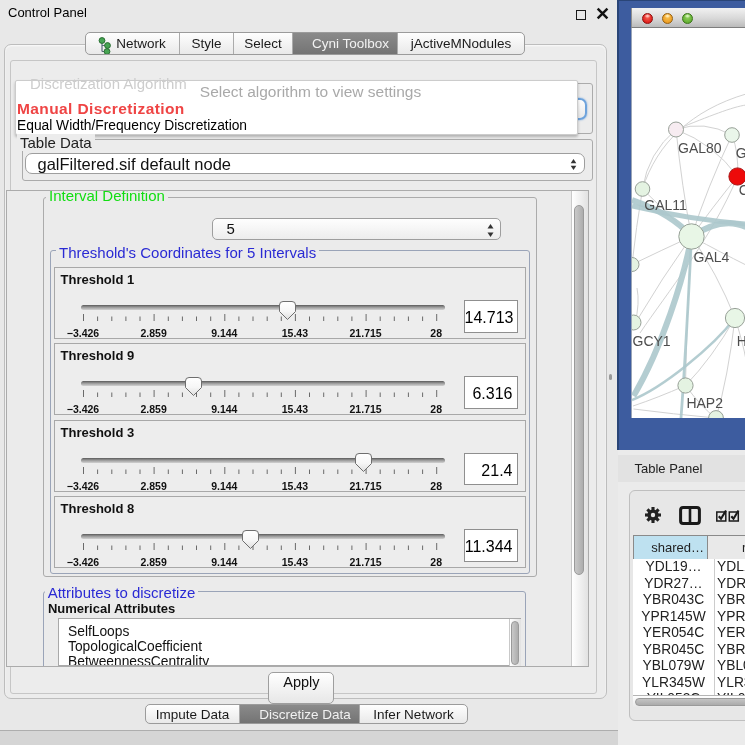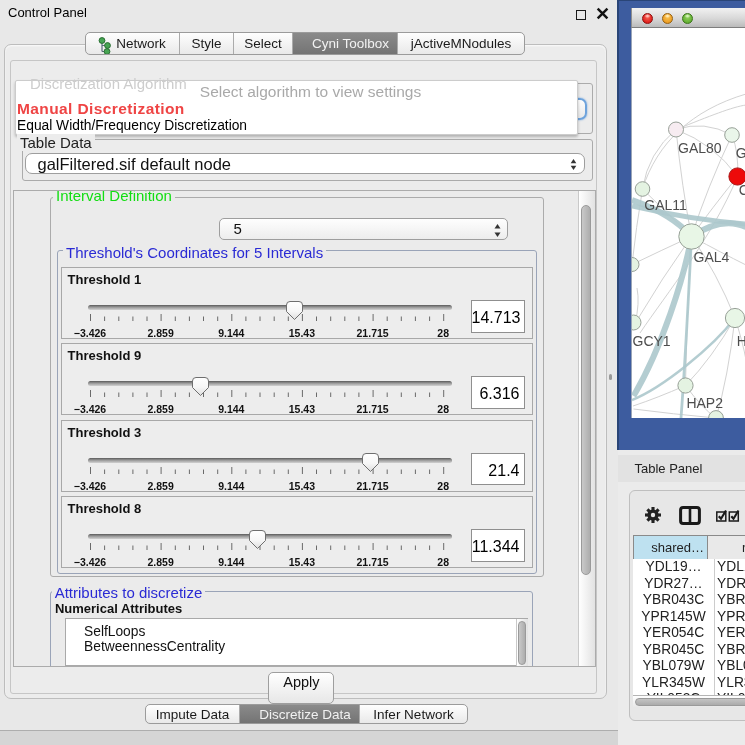--- a/index.html
+++ b/index.html
@@ -34,25 +34,25 @@
 
 
 .tpanel { position:absolute; left:47px; width:471.5px; height:72px; border:1px solid #A8A8A8; background:#EDEDED; }
 .tpanel .tt { position:absolute; left:5.5px; top:4px; font-size:13px; font-weight:bold; color:#111; }
 .track { position:absolute; left:26px; width:364.3px; height:5.2px; top:36.8px; border-radius:2.6px; background:linear-gradient(#5A5A5A,#9A9A9A 45%,#D2D2D2); }
 .vbox { position:absolute; left:408.5px; top:32px; width:54.5px; height:32.5px; background:#FFF; border:1px solid #8F8F8F; font-size:16px; color:#000; text-align:right; line-height:33px; padding-right:4.5px; }
 .ticklabels { position:absolute; left:0; top:59px; width:473px; height:12px; font-size:10.5px; font-weight:bold; color:#111; }
 .ticklabels span { position:absolute; transform:translateX(-50%); }
 
 
-#scrollpane { left:13px; top:190px; width:583px; height:477px; border:1px solid #ABABAB; background:#EBEBEB; overflow:hidden; }
+#scrollpane { left:6px; top:190px; width:583px; height:477px; border:1px solid #ABABAB; background:#EBEBEB; overflow:hidden; }
 
 
 #attrlist { left:51px; top:427.3px; width:463px; height:48px; background:#FFF; border:1px solid #A9A9A9; font-size:13.8px; color:#111; overflow:hidden; }
-#attrlist { padding-top:5px; } #attrlist div { padding-left:18px; height:15px; line-height:15px; }
+#attrlist { padding-top:5px; } #attrlist div { padding-left:9px; height:15px; line-height:15px; }
 
 
 .sbtrack-v { position:absolute; background:linear-gradient(90deg,#FFFFFF,#E2E2E2); border-left:1px solid #C9C9C9; }
 .sbthumb { position:absolute; background:linear-gradient(90deg,#C9C9C9,#ADADAD); border-radius:5px; border:1px solid #9A9A9A; }
 
 
 .macbtn { position:absolute; border:1px solid #9E9E9E; border-radius:5px; background:linear-gradient(#FFFFFF,#E7E7E7); font-size:13px; color:#111; text-align:center; }
 
 
 #mdi { left:617px; top:0; width:128px; height:450px; background:#3D5C9F; border-left:2.5px solid #2A4577; border-top:1.5px solid #2A4577; }
@@ -330,20 +330,21 @@
         <span style="left:381.2px;">28</span>
       </div>
     <div class="vbox">11.344</div>
   </div>
 
   <div class="grp" style="left:36.3px; top:400px; width:482.7px; height:100px; border-color:#9AA4B8;"></div>
   <div class="grptitle" style="left:37.7px; top:392.5px; background:#EBEBEB; color:#2A2AD4;">Attributes to discretize</div>
   <div class="abs" style="left:40.9px; top:409.5px; font-size:13px; font-weight:bold; color:#111;">Numerical Attributes</div>
   <div class="abs" id="attrlist">
     <div>SelfLoops</div>
+    <div>TopologicalCoefficient</div>
     <div>BetweennessCentrality</div>
   </div>
 
   <div class="sbtrack-v" style="left:501.5px; top:428.3px; width:12px; height:47.7px;"></div>
   <div class="sbthumb" style="left:503.5px; top:429.5px; width:8px; height:44px;"></div>
 
   <div class="sbtrack-v" style="left:563.5px; top:0; width:17.5px; height:476px;"></div>
   <div class="sbthumb" style="left:566.5px; top:14px; width:10px; height:370px;"></div>
 </div>
 

